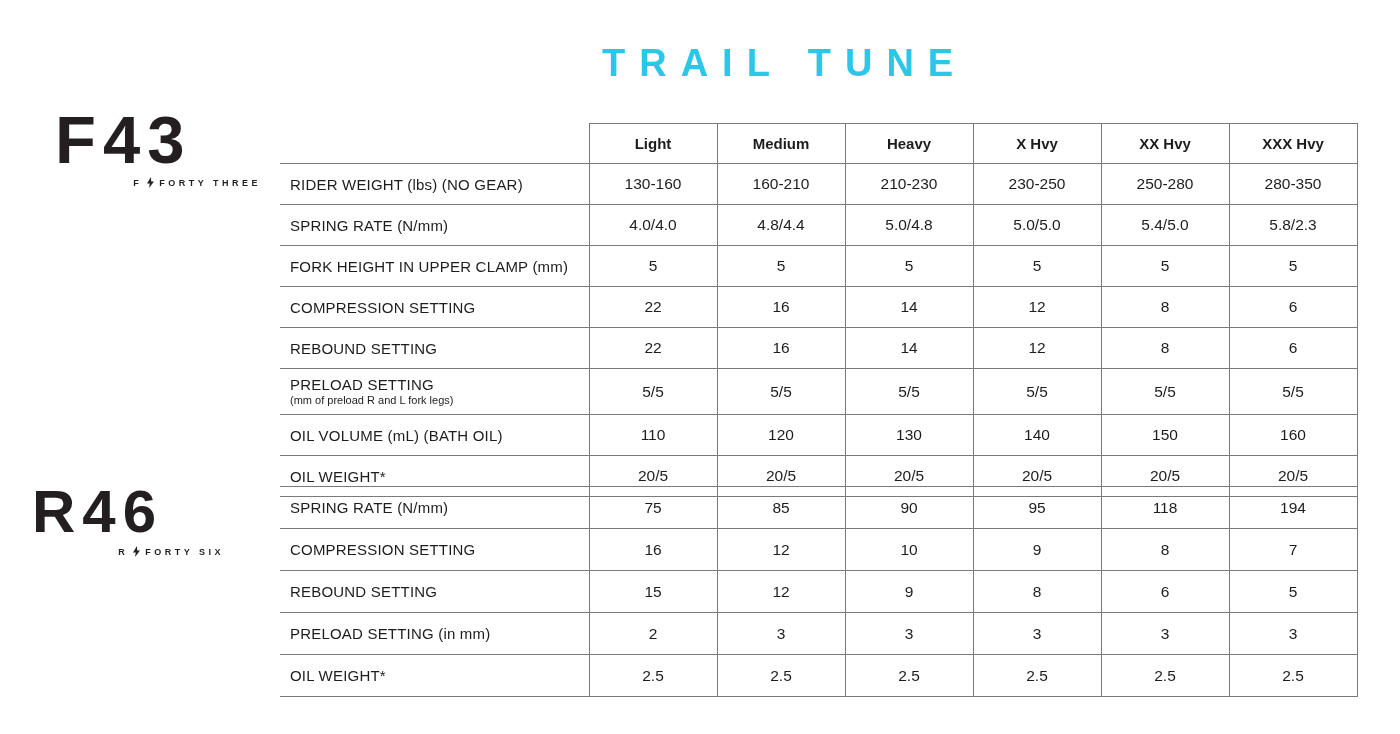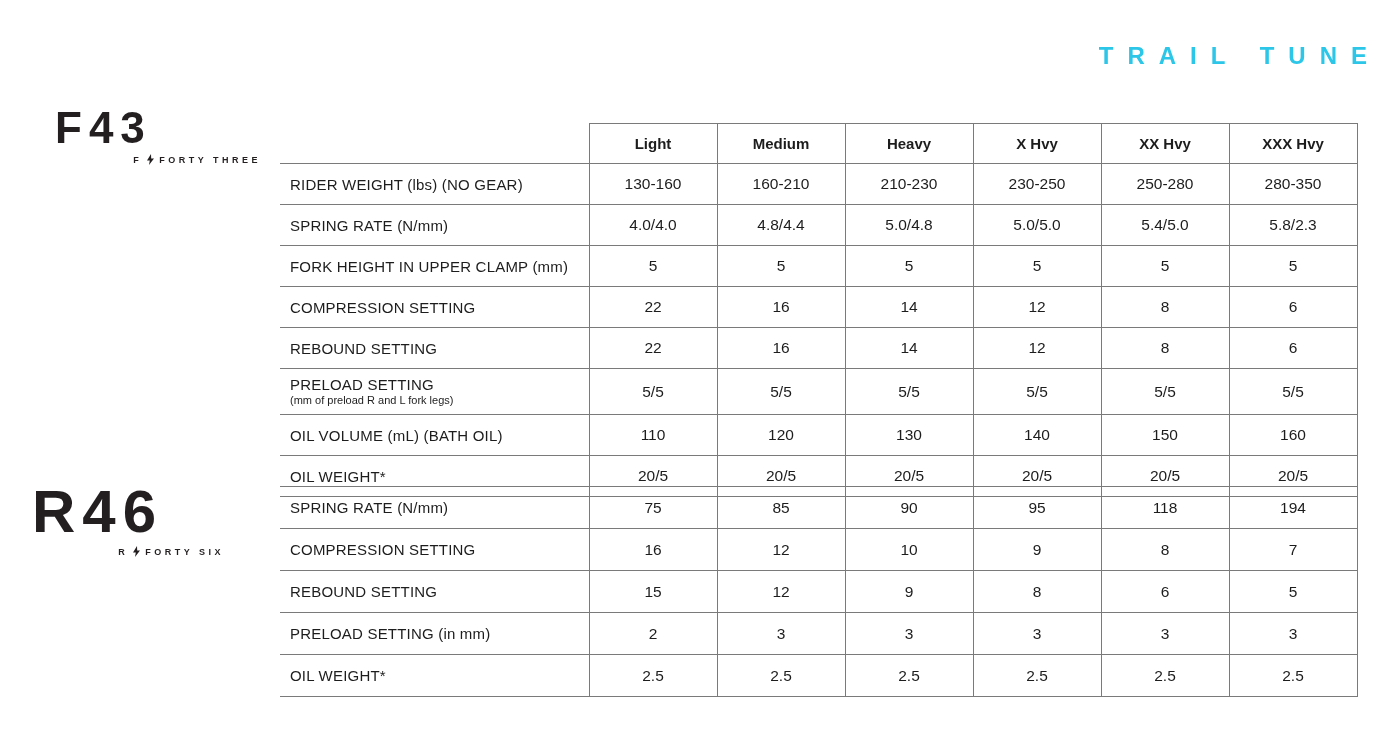--- a/index.html
+++ b/index.html
@@ -6,35 +6,35 @@
   html, body { background: #ffffff; }
   body {
     width: 1400px; height: 734px;
     font-family: "Liberation Sans", sans-serif;
     position: relative; overflow: hidden;
   }
   .sheet { position: absolute; inset: 0; background: #ffffff; }
 
   
   .title {
-    position: absolute; left: 613px; top: 42px; width: 768px;
-    text-align: right; font-size: 24px; font-weight: bold;
+    position: absolute; left: 588px; top: 42px; width: 768px;
+    text-align: left; font-size: 38px; font-weight: bold;
     letter-spacing: 14px; padding-left: 14px;
     color: #2BC6E8;
   }
 
   
   .logo { position: absolute; color: #231f20; }
   .logo-f43 { left: 55px; top: 106px; width: 206px; }
   .logo-r46 { left: 32px; top: 482px; width: 192px; }
   .logo-main {
     font-weight: bold; line-height: 1; letter-spacing: 7px;
     white-space: nowrap;
   }
-  .logo-f43 .logo-main { font-size: 44px; }
+  .logo-f43 .logo-main { font-size: 67px; }
   .logo-r46 .logo-main { font-size: 60px; }
   .logo-sub {
     display: flex; justify-content: flex-end; align-items: center;
     gap: 5px; margin-top: 4px;
     font-size: 9px; font-weight: bold; letter-spacing: 3.5px;
   }
   .bolt { display: inline-block; }
 
   
   .tbl {

